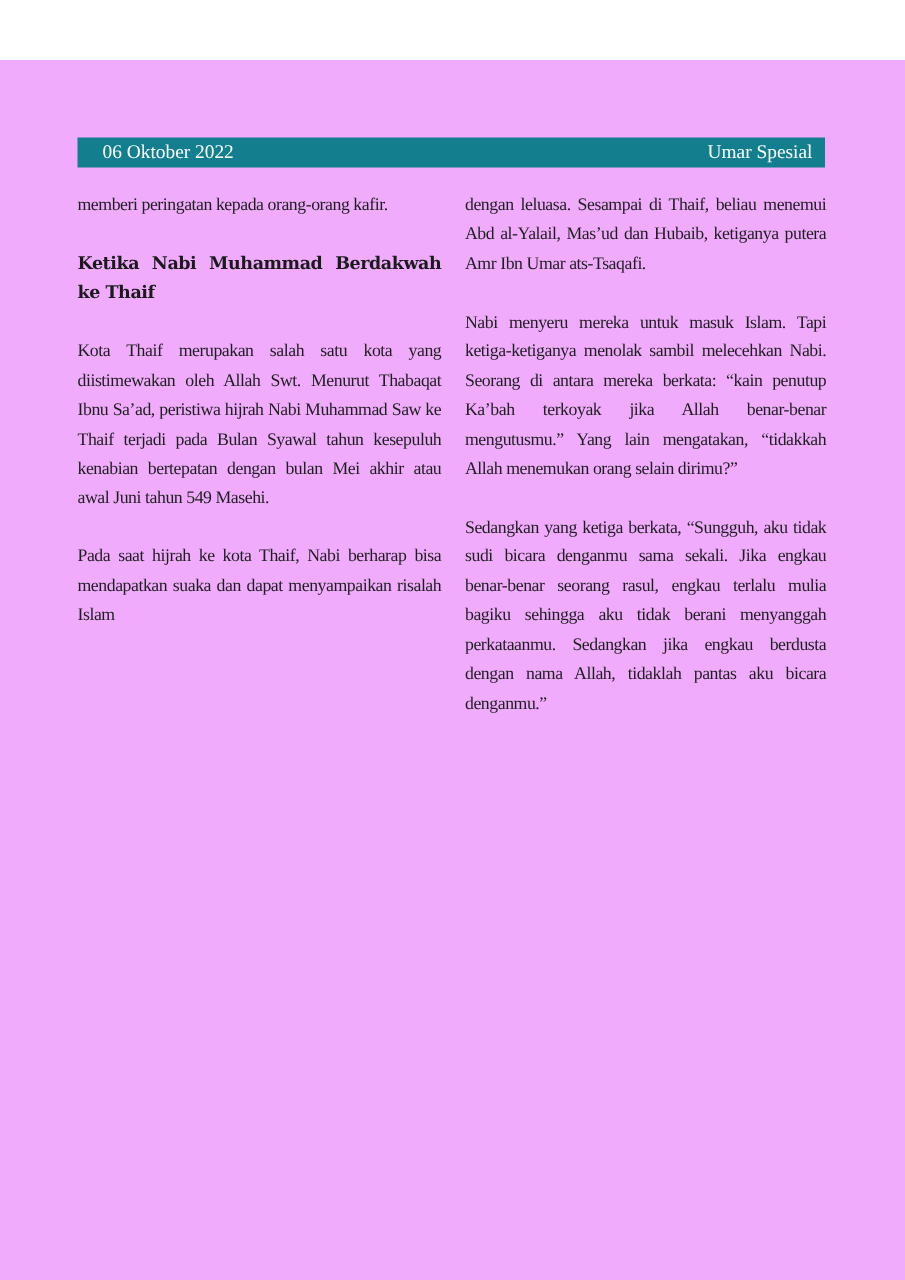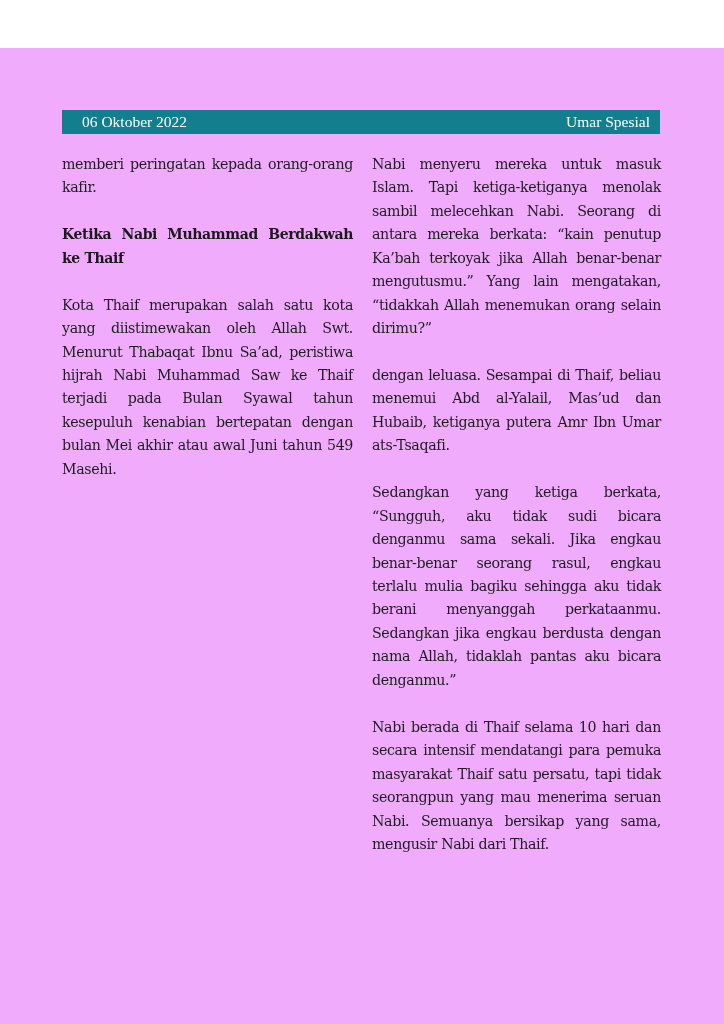--- a/index.html
+++ b/index.html
@@ -13,43 +13,43 @@
     box-sizing: border-box; padding: 0 10px 0 20px; line-height: 24px;
   }
   .col {
     position: absolute; top: 105px; width: 291px;
     font-family: "DejaVu Serif", "Liberation Serif", serif;
     font-size: 14.2px; line-height: 23.45px; color: #1e1e1e;
     text-align: justify; letter-spacing: -0.35px;
   }
   .col-left { left: 62px; }
   .col-right { left: 372px; width: 289px; }
-  .col p { margin: 0 0 23.4px 0; text-align: justify; text-align-last: left; }
+  .col p { margin: 0 0 23.4px 0; text-align: justify; text-align-last: left; font-family: Liberation Serif, serif; }
   .col h2 {
     margin: 0 0 23.4px 0; font-size: 14px; font-weight: bold;
     line-height: 23.45px; color: #1a1a1a; text-align: justify; text-align-last: left;
   }
   .gap-extra { margin-top: 23.4px !important; }
 </style>
 </head>
 <body>
 
 <div class="page">
 
   <div class="header-bar">
     <span>06 Oktober 2022</span>
     <span>Umar Spesial</span>
   </div>
 
   <div class="col col-left">
     <p>memberi peringatan kepada orang-orang kafir.</p>
     <h2>Ketika Nabi Muhammad Berdakwah ke Thaif</h2>
     <p>Kota Thaif merupakan salah satu kota yang diistimewakan oleh Allah Swt. Menurut Thabaqat Ibnu Sa’ad, peristiwa hijrah Nabi Muhammad Saw ke Thaif terjadi pada Bulan Syawal tahun kesepuluh kenabian bertepatan dengan bulan Mei akhir atau awal Juni tahun 549 Masehi.</p>
+    <p style="text-align-last: justify;">Pada saat hijrah ke kota Thaif, Nabi berharap bisa mendapatkan suaka dan dapat menyampaikan risalah Islam</p>
   </div>
 
   <div class="col col-right">
+    <p>dengan leluasa. Sesampai di Thaif, beliau menemui Abd al-Yalail, Mas’ud dan Hubaib, ketiganya putera Amr Ibn Umar ats-Tsaqafi.</p>
     <p>Nabi menyeru mereka untuk masuk Islam. Tapi ketiga-ketiganya menolak sambil melecehkan Nabi. Seorang di antara mereka berkata: “kain penutup Ka’bah terkoyak jika Allah benar-benar mengutusmu.” Yang lain mengatakan, “tidakkah Allah menemukan orang selain dirimu?”</p>
-    <p>dengan leluasa. Sesampai di Thaif, beliau menemui Abd al-Yalail, Mas’ud dan Hubaib, ketiganya putera Amr Ibn Umar ats-Tsaqafi.</p>
     <p class="gap-extra">Sedangkan yang ketiga berkata, “Sungguh, aku tidak sudi bicara denganmu sama sekali. Jika engkau benar-benar seorang rasul, engkau terlalu mulia bagiku sehingga aku tidak berani menyanggah perkataanmu. Sedangkan jika engkau berdusta dengan nama Allah, tidaklah pantas aku bicara denganmu.”</p>
-    <p>Nabi berada di Thaif selama 10 hari dan secara intensif mendatangi para pemuka masyarakat Thaif satu persatu, tapi tidak seorangpun yang mau menerima seruan Nabi. Semuanya bersikap yang sama,  mengusir Nabi dari Thaif.</p>
   </div>
 
 </div>
 
 </body></html>

